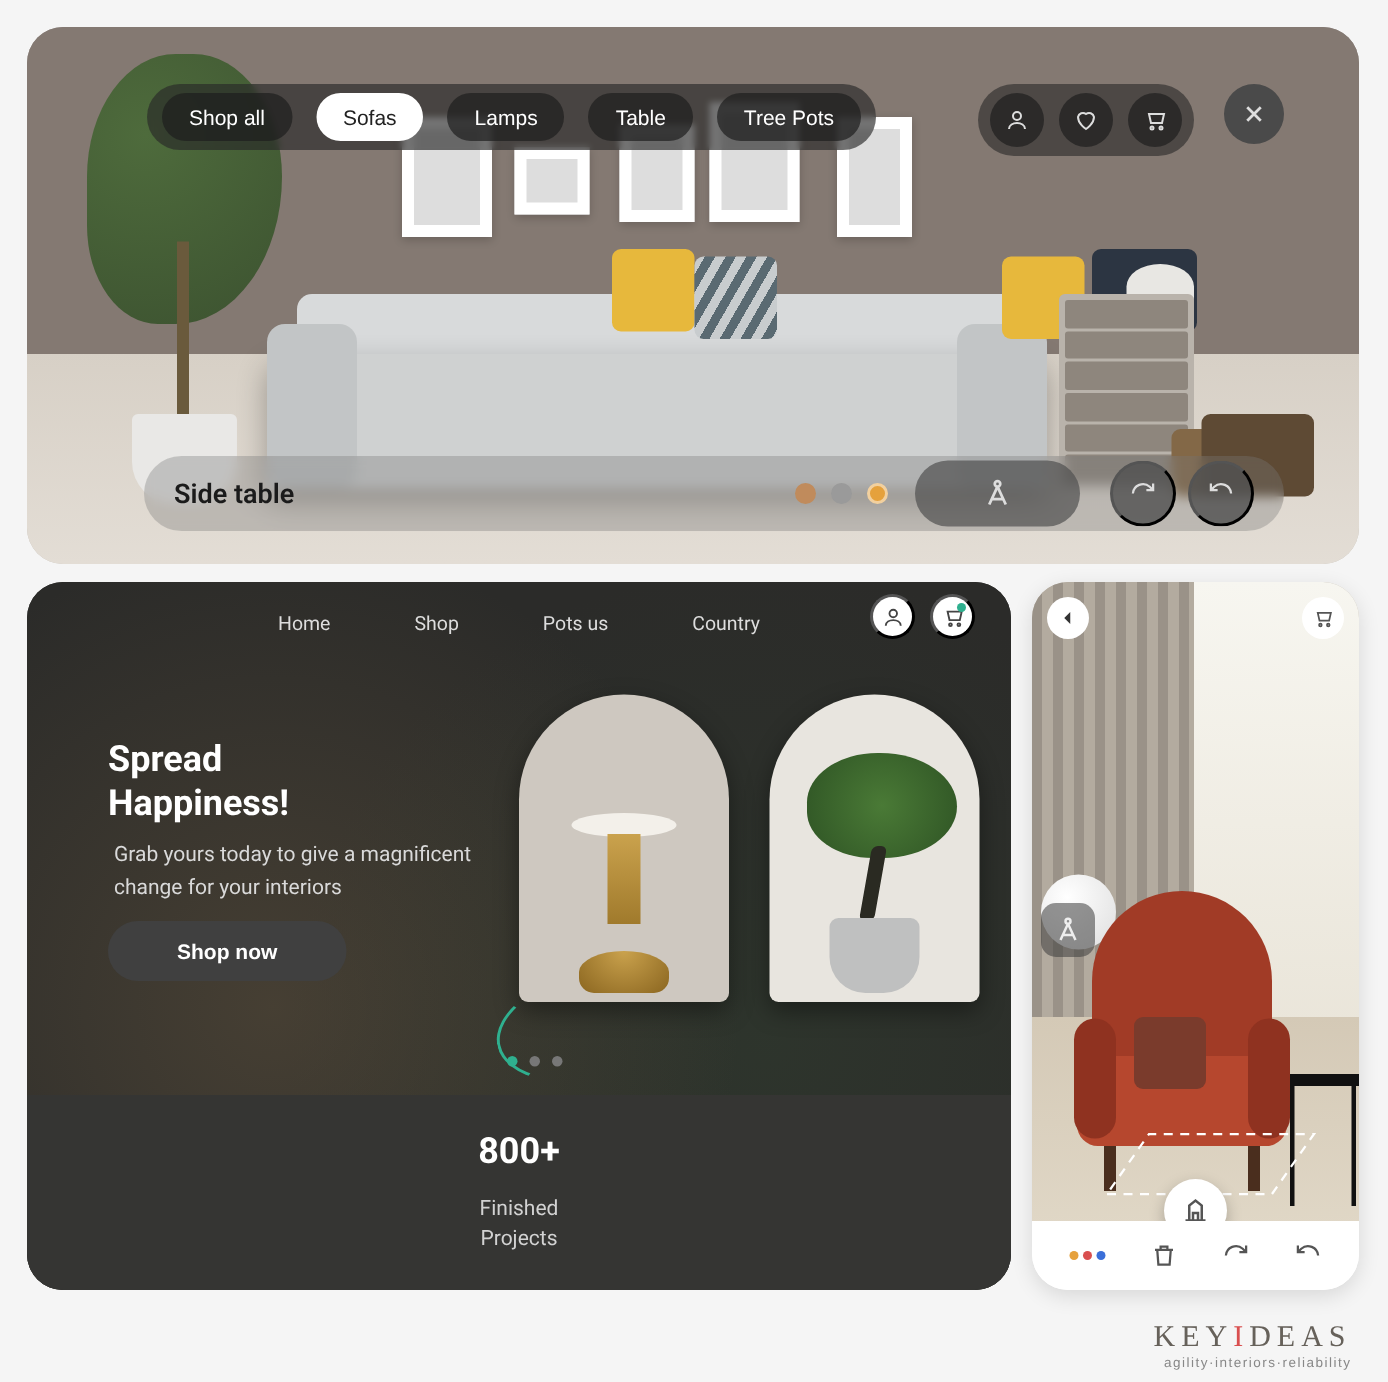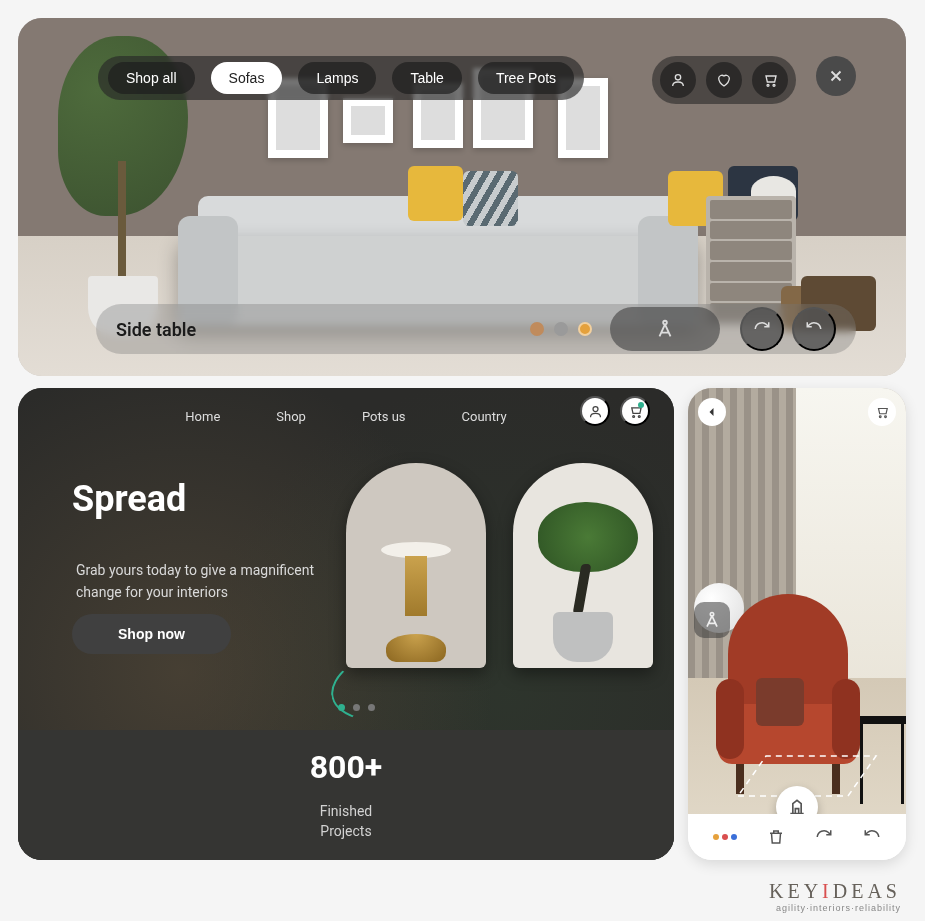--- a/index.html
+++ b/index.html
@@ -156,21 +156,21 @@
     font-size:13px;
   }
   .p2-nav a{color:#ddd;text-decoration:none;cursor:pointer;}
   .p2-icons{position:absolute;right:24px;top:8px;display:flex;gap:10px;}
   .p2-icons .wc{width:30px;height:30px;border-radius:50%;background:#fff;
     display:flex;align-items:center;justify-content:center;}
   .p2-icons .wc.cart{position:relative;}
   .p2-icons .wc.cart::after{content:"";position:absolute;top:4px;right:4px;width:6px;height:6px;background:#2fb08f;border-radius:50%;}
   
   .p2-headline{
-    position:absolute;left:54px;top:90px;font-size:36px;font-weight:700;line-height:1.2;
+    position:absolute;left:54px;top:104px;font-size:24px;font-weight:700;line-height:1.2;
   }
   .p2-sub{
     position:absolute;left:58px;top:172px;font-size:14px;line-height:1.55;color:#d9d9d9;max-width:260px;
   }
   .p2-cta{
     position:absolute;left:54px;top:226px;
     background:#404040;color:#fff;border:none;
     padding:12px 46px;border-radius:22px;font-size:14px;font-weight:600;cursor:pointer;
   }
 
@@ -212,21 +212,21 @@
   .p2-dots{position:absolute;left:320px;top:316px;display:flex;gap:8px;}
   .p2-dots span{width:7px;height:7px;border-radius:50%;background:#777;}
   .p2-dots span.active{background:#2fb08f;}
 
   .p2-stats{
     position:absolute;left:0;right:0;bottom:0;height:130px;
     background:#353533;display:flex;justify-content:space-around;align-items:center;
     padding:0 40px;
   }
   .stat{text-align:center;}
-  .stat .num{font-size:32px;font-weight:700;margin-bottom:16px;}
+  .stat .num{font-size:24px;font-weight:700;margin-bottom:16px;}
   .stat .lbl{font-size:14px;color:#d2d2d2;line-height:1.4;white-space:pre-line;}
 
   
   .panel3{
     position:absolute;left:688px;top:388px;width:218px;height:472px;
     border-radius:24px;overflow:hidden;background:#fff;
     box-shadow:0 4px 14px rgba(0,0,0,.12);
   }
   .p3-scene{position:absolute;left:0;top:0;right:0;height:430px;
     background:linear-gradient(180deg,#bab3a8 0%,#cbc4ba 50%,#dcd5ca 100%);
@@ -422,20 +422,21 @@
       <svg width="15" height="15" viewBox="0 0 24 24" fill="none" stroke="#444" stroke-width="2">
           <path d="M6 6h15l-2 9H8z"></path>
           <circle cx="9" cy="20" r="1.5"></circle>
           <circle cx="18" cy="20" r="1.5"></circle>
         </svg>
     </button>
   </div>
 
   <h1 class="p2-headline">
     <span>Spread</span><br>
+    <span>Happiness!</span>
   </h1>
   <p class="p2-sub">Grab yours today to give a magnificent change for your interiors</p>
   <button class="p2-cta">Shop now</button>
 
   <div class="arch a1">
     <div class="gold-table">
       <div class="gold-top"></div>
         <div class="gold-stem"></div>
         <div class="gold-base"></div>
     </div>

